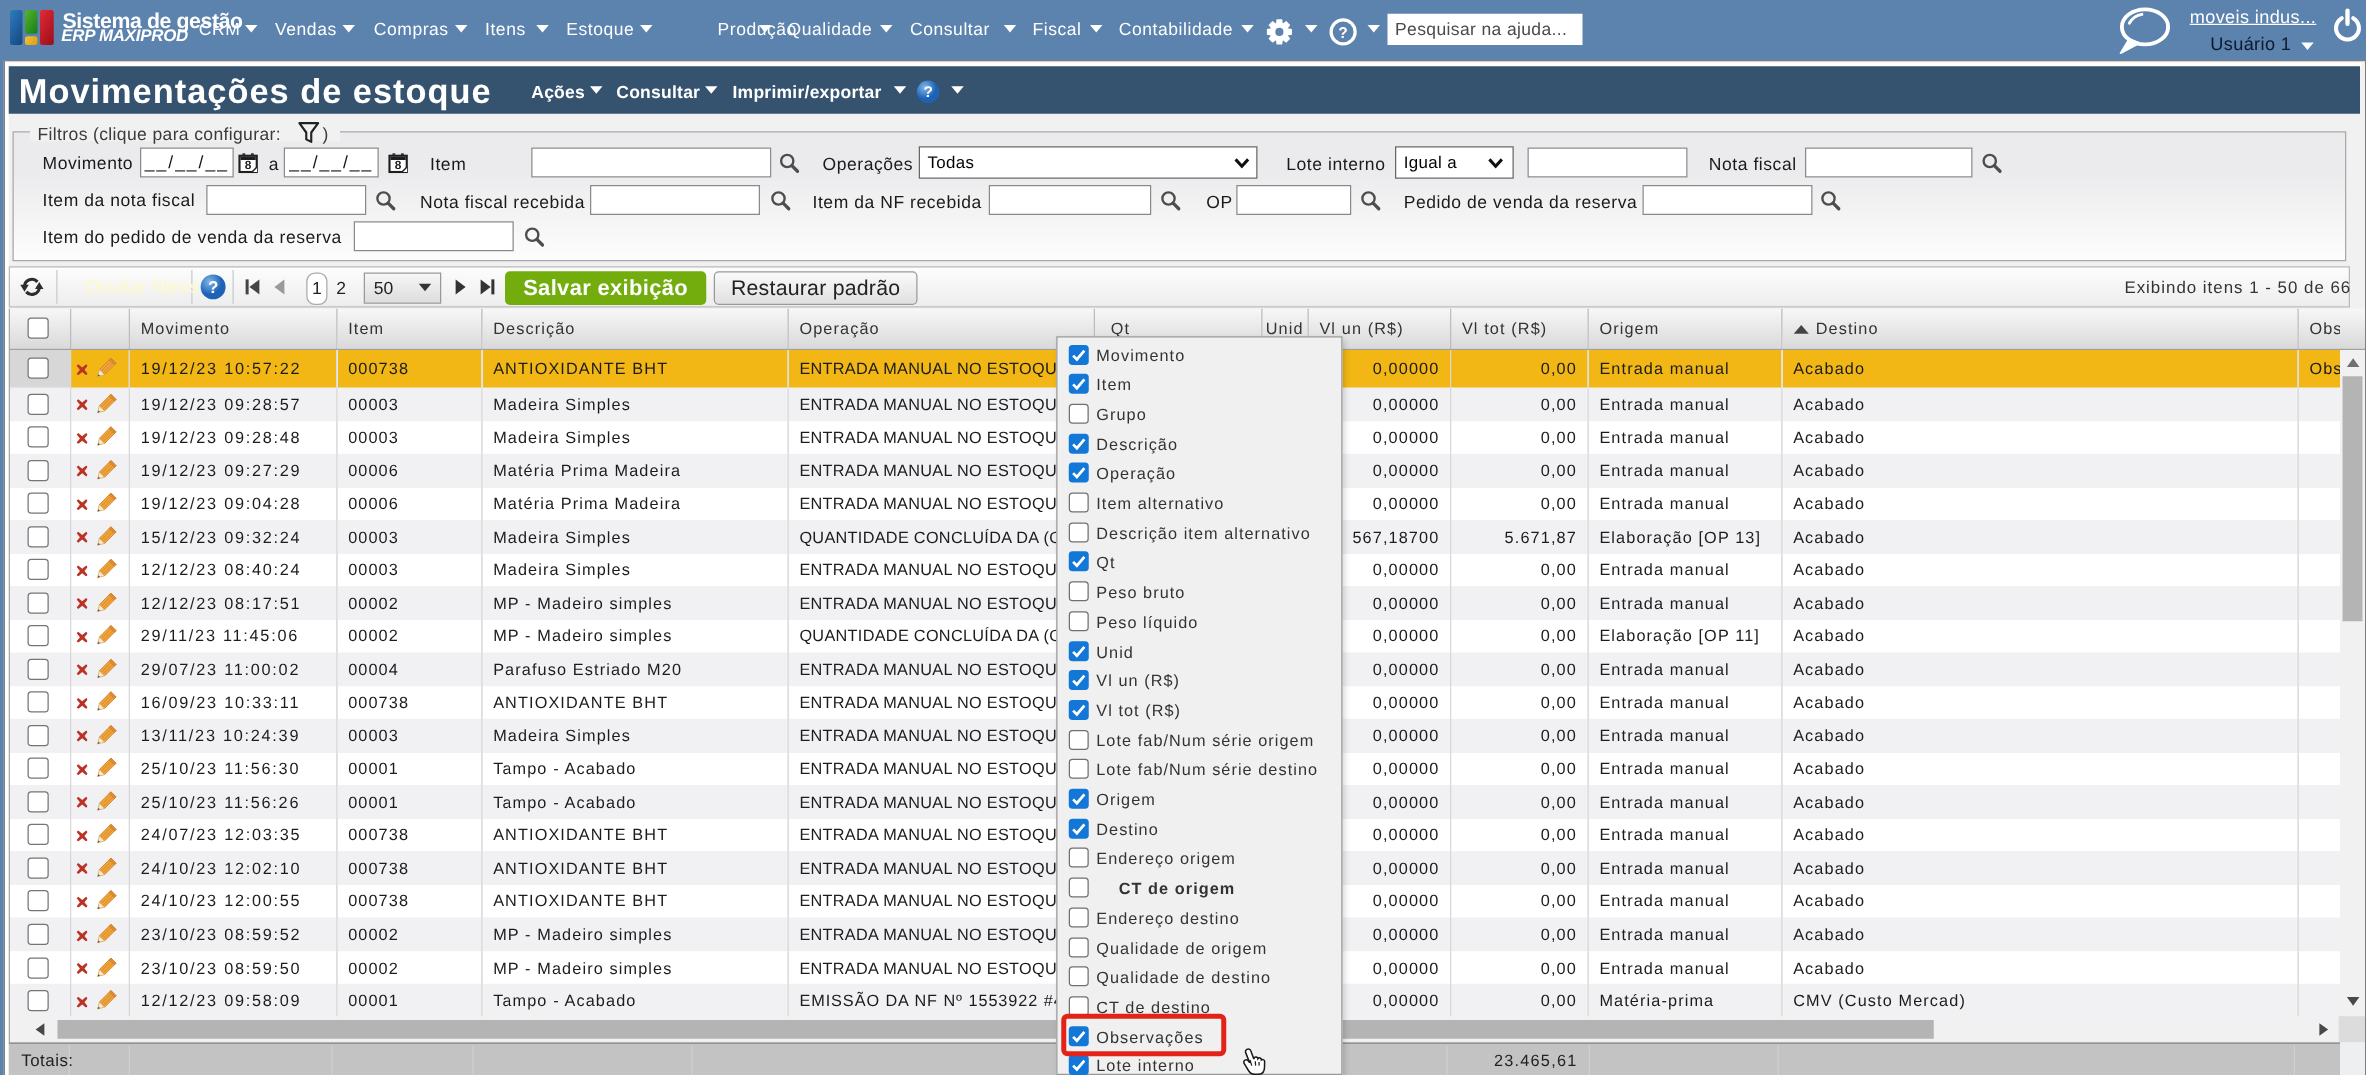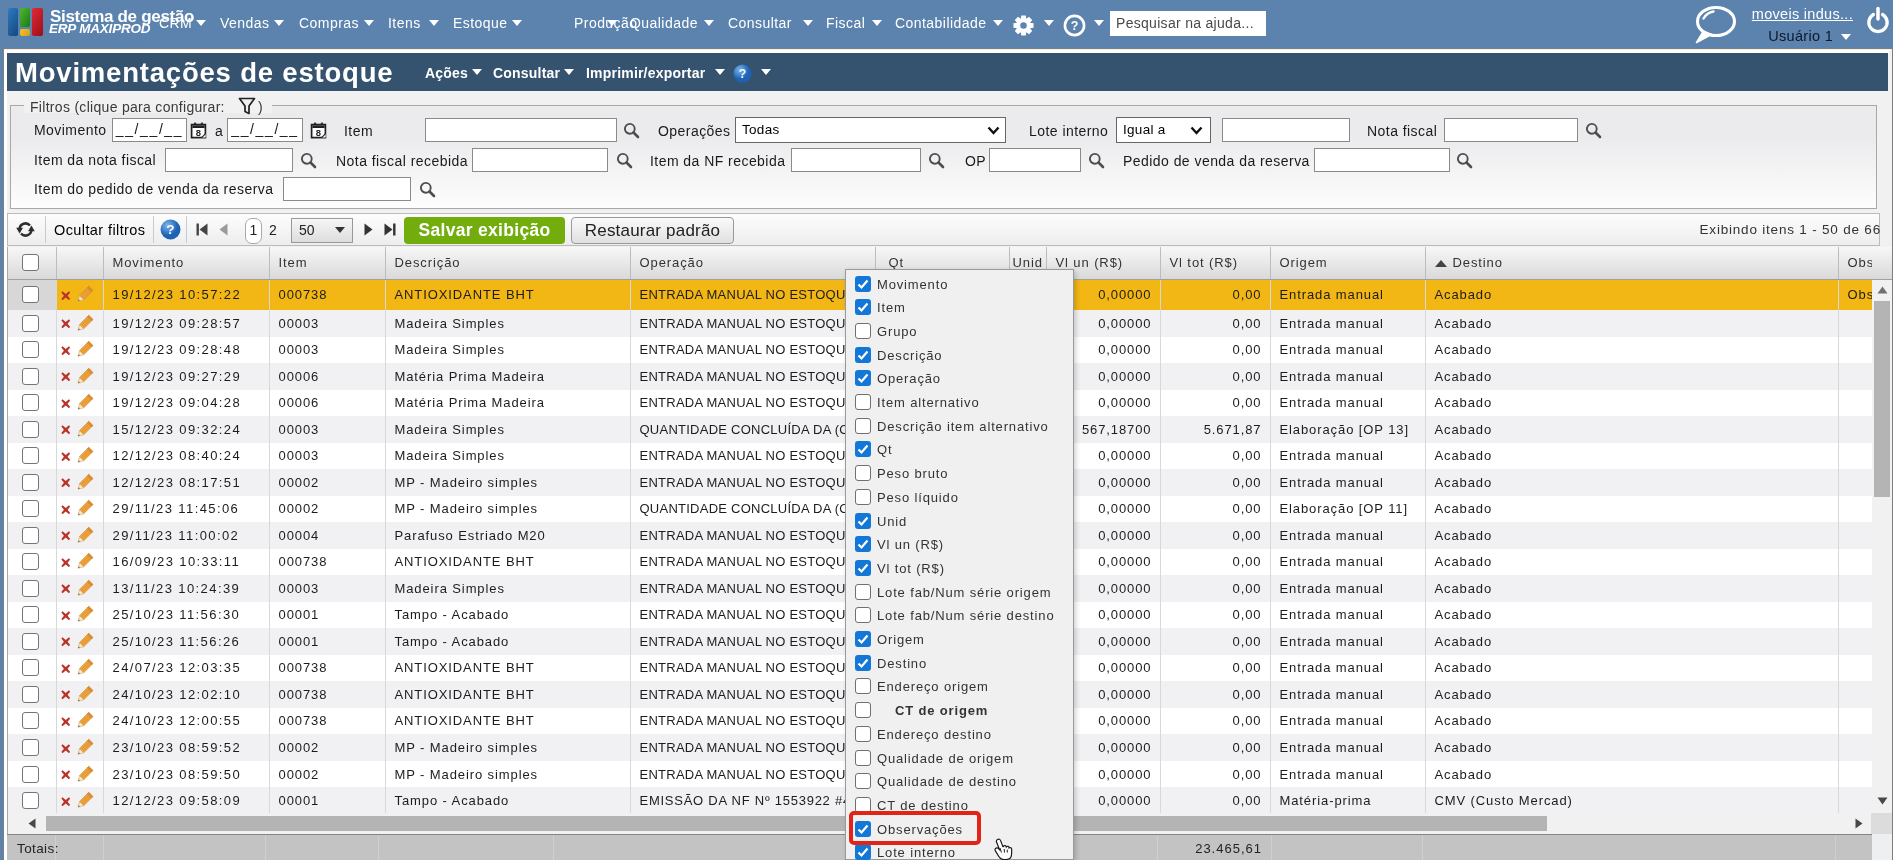--- a/index.html
+++ b/index.html
@@ -196,21 +196,21 @@
 <div class="abs" style="left:7px;top:213px;width:1873px;height:33px;background:linear-gradient(#fdfdfd,#ededed);border:1px solid #bbb;box-sizing:border-box;"></div>
 <svg class="abs" style="left:16px;top:221px;" width="19" height="17" viewBox="0 0 19 17">
 <path d="M3.5 8 A 6 6 0 0 1 14 4.5" fill="none" stroke="#2d2d2d" stroke-width="2.5"></path>
 <path d="M0.2 6.8 L7 6.8 L3.6 12.4 Z" fill="#2d2d2d"></path>
 <path d="M15.5 9 A 6 6 0 0 1 5 12.5" fill="none" stroke="#2d2d2d" stroke-width="2.5"></path>
 <path d="M18.8 10.2 L12 10.2 L15.4 4.6 Z" fill="#2d2d2d"></path>
 </svg>
 <div class="abs" style="left:45px;top:216px;width:1px;height:27px;background:#c4ccd4;"></div>
 <div class="abs" style="left:153px;top:216px;width:1px;height:27px;background:#c4ccd4;"></div>
 <div class="abs" style="left:186px;top:216px;width:1px;height:27px;background:#c4ccd4;"></div>
-<div class="abs" style="left:54px;top:222px;font-size:14.5px;color:#000000;letter-spacing:.4px;">Ocultar filtros</div>
+<div class="abs" style="left:68px;top:222px;font-size:14.5px;color:#fef9c3;letter-spacing:.4px;">Ocultar filtros</div>
 <svg class="abs" style="left:160px;top:219px;" width="21" height="21" viewBox="0 0 20 20">
 <defs>
       <radialGradient id="bg2" cx="35%" cy="30%">
         <stop offset="0%" stop-color="#7db7ea"></stop>
         <stop offset="100%" stop-color="#1e62b6"></stop>
       </radialGradient>
     </defs>
 <circle cx="10" cy="10" r="9.5" fill="url(#bg2)"></circle>
 <text x="10" y="14.6" text-anchor="middle" font-size="13" font-weight="bold" fill="#fff" font-family="Liberation Sans">?</text>
 </svg>
@@ -531,21 +531,21 @@
             </svg><svg width="19" height="19" viewBox="0 0 19 19" style="vertical-align:-4px;margin-left:5px;">
 <g transform="rotate(45 9.5 9.5)">
                 <rect x="6.8" y="0.8" width="5.8" height="13" fill="#f0a73e" stroke="#d08328" stroke-width="0.7"></rect>
 <line x1="8.7" y1="1" x2="8.7" y2="13.5" stroke="#e2922f" stroke-width="1"></line>
 <line x1="10.8" y1="1" x2="10.8" y2="13.5" stroke="#e2922f" stroke-width="1"></line>
 <rect x="6.8" y="0.8" width="5.8" height="2" fill="#de8c33" stroke="#d08328" stroke-width="0.5"></rect>
 <path d="M6.8 13.8 L9.7 18.8 L12.6 13.8 Z" fill="#f6ead2" stroke="#d8a85a" stroke-width="0.6"></path>
 <path d="M9 16.9 L9.7 18.8 L10.4 16.9 Z" fill="#3a3a3a"></path>
               </g>
             </svg></td>
-<td class="dt">29/11/23 11:00:02</td>
+<td class="dt">29/07/23 11:00:02</td>
           <td>00004</td>
           <td>Parafuso Estriado M20</td>
           <td class="op">ENTRADA MANUAL NO ESTOQUE</td>
           <td class="num"></td>
           <td></td>
 <td class="num">0,00000</td>
           <td class="num">0,00</td>
           <td>Entrada manual</td>
           <td>Acabado</td>
           <td></td>

